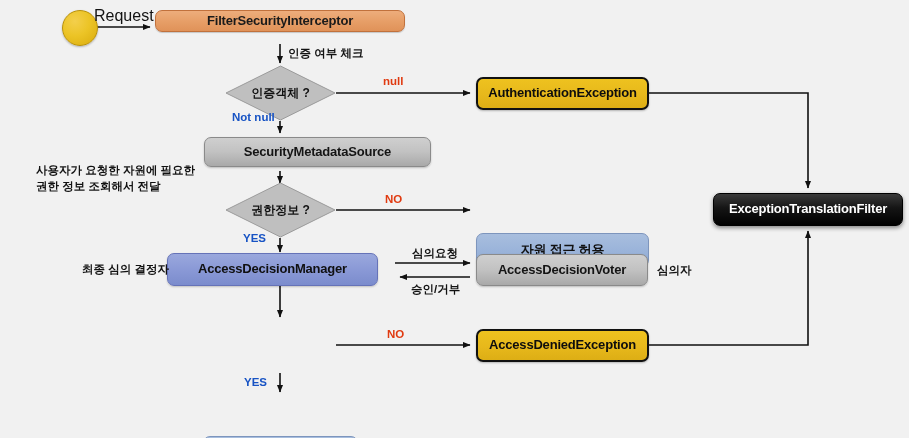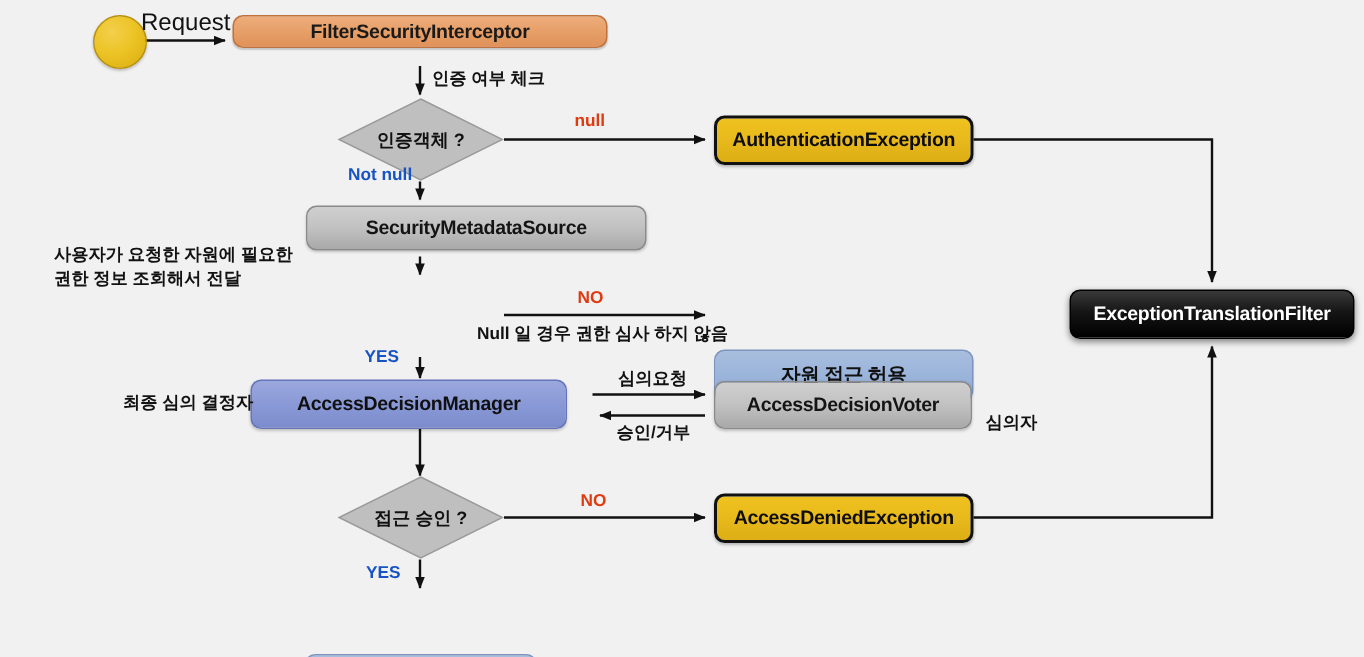--- a/index.html
+++ b/index.html
@@ -177,64 +177,63 @@
     <svg class="shape" viewBox="0 0 111 56" preserveAspectRatio="none">
       <polygon points="55.5,1 110,28 55.5,55 1,28" fill="#bfbfbf" stroke="#9a9a9a" stroke-width="1"></polygon>
     </svg>
     <span class="dlabel">인증객체 ?</span>
   </div>
 
   <div class="node yellow" style="left:476px; top:77px; width:173px; height:33px;">AuthenticationException</div>
 
   <div class="node grey" style="left:167px; top:137px; width:227px; height:30px;margin-left:37px;">SecurityMetadataSource</div>
 
-
-  <div class="node blue" style="left:476px; top:193px; width:173px; height:34px;">자원 접근 허용</div>
-
-  <div class="node indigo" style="left:167px; top:253px; width:211px; height:33px;">AccessDecisionManager</div>
-
-  <div class="node grey" style="left:476px; top:254px; width:172px; height:32px;">AccessDecisionVoter</div>
-
-  <div class="diamond" style="left:225px; top:317px; width:111px; height:56px;">
+  <div class="diamond" style="left:225px; top:182px; width:111px; height:56px;">
     <svg class="shape" viewBox="0 0 111 56" preserveAspectRatio="none">
       <polygon points="55.5,1 110,28 55.5,55 1,28" fill="#bfbfbf" stroke="#9a9a9a" stroke-width="1"></polygon>
     </svg>
-    <span class="dlabel">접근 승인 ?</span>
+    <span class="dlabel">권한정보 ?</span>
   </div>
 
+  <div class="node blue" style="left:476px; top:193px; width:173px; height:34px;">자원 접근 허용</div>
+
+  <div class="node indigo" style="left:167px; top:253px; width:211px; height:33px;">AccessDecisionManager</div>
+
+  <div class="node grey" style="left:476px; top:254px; width:172px; height:32px;">AccessDecisionVoter</div>
+
+
   <div class="node yellow" style="left:476px; top:329px; width:173px; height:33px;">AccessDeniedException</div>
 
   <div class="node blue" style="left:203px; top:396px; width:155px; height:34px;">자원 접근 허용</div>
 
   <div class="node black" style="left:713px; top:193px; width:190px; height:33px;">ExceptionTranslationFilter</div>
 
   <div class="lbl plain" style="left:94px; top:5px;">Request</div>
 
   <div class="lbl" style="left:288px; top:46px;">인증 여부 체크</div>
 
   <div class="lbl red" style="left:383px; top:74px;">null</div>
 
   <div class="lbl blue" style="left:232px; top:110px;">Not null</div>
 
   <div class="lbl red" style="left:385px; top:192px;">NO</div>
 
-  <div class="lbl" style="left:318px; top:216px;">Null 일 경우 권한 심사 하지 않음</div>
 
   <div class="lbl blue" style="left:243px; top:231px;">YES</div>
 
   <div class="lbl" style="left:412px; top:246px;">심의요청</div>
 
   <div class="lbl" style="left:411px; top:282px;">승인/거부</div>
 
   <div class="lbl red" style="left:387px; top:327px;">NO</div>
 
   <div class="lbl blue" style="left:244px; top:375px;">YES</div>
 
   <div class="lbl" style="left:36px; top:139px;margin-top:24px;">
     <span>사용자가 요청한 자원에 필요한</span><br>
     <span>권한 정보 조회해서 전달</span>
   </div>
 
   <div class="lbl" style="left:82px; top:262px;">최종 심의 결정자</div>
 
-  <div class="lbl" style="left:657px; top:263px;margin-top:12px;">심의자</div>
+  <div class="lbl" style="left:657px; top:263px;">심의자</div>
 
 </div>
 
 </body></html>

